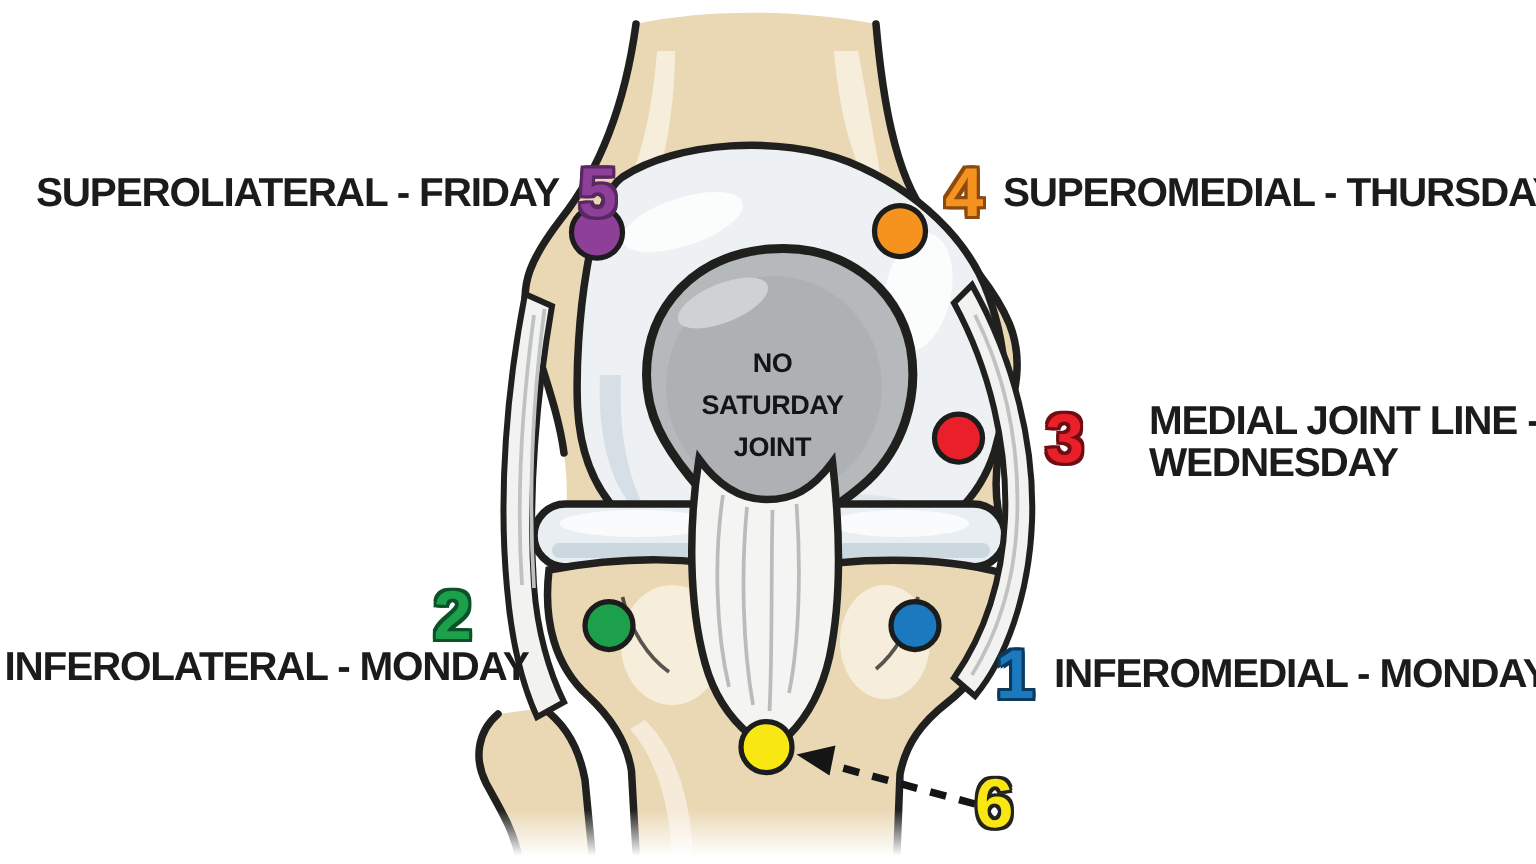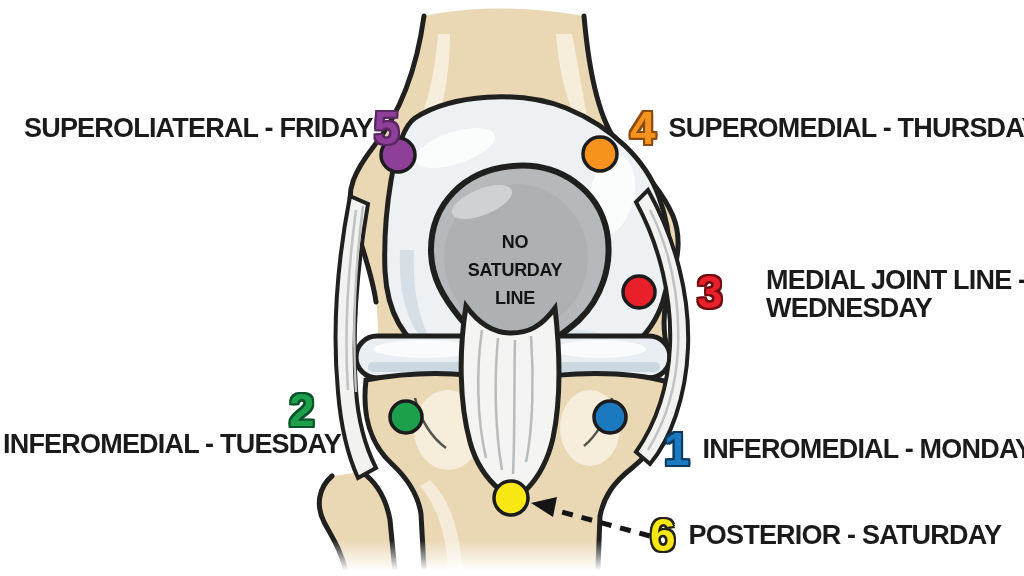--- a/index.html
+++ b/index.html
@@ -124,24 +124,24 @@
       <path d="M650,536 L558,511" fill="none" stroke="#151515" stroke-width="5" stroke-dasharray="11 9"></path>
       <polygon points="531,503 557,497 553,517" fill="#151515"></polygon>
     </g>
 
     <rect x="0" y="540" width="1024" height="36" fill="url(#fadeWhite)"></rect>
   </svg>
 
   <div class="nzone">
     <span>NO</span>
     <span>SATURDAY</span>
-    <span>LINE</span>
+    <span>JOINT</span>
   </div>
 
-  <div class="label" style="left:24px;top:102px;height:52px;gap:1px;">
+  <div class="label" style="left:24px;top:102px;height:52px;gap:13px;">
     <span class="site-text">SUPEROLIATERAL - FRIDAY</span>
     <span class="site-num n-purple">5</span>
   </div>
 
   <div class="label" style="left:630px;top:102px;height:52px;gap:13px;">
     <span class="site-num n-orange">4</span>
     <span class="site-text">SUPEROMEDIAL - THURSDAY</span>
   </div>
 
   <div class="label" style="left:697px;top:268px;height:48px;">
@@ -149,26 +149,25 @@
   </div>
   <div class="label two-line" style="left:766px;top:266px;">
     <span class="site-text">MEDIAL JOINT LINE -</span>
     <span class="site-text">WEDNESDAY</span>
   </div>
 
   <div class="label" style="left:289px;top:386px;height:48px;">
     <span class="site-num n-green">2</span>
   </div>
   <div class="label" style="left:3px;top:428px;height:32px;">
-    <span class="site-text">INFEROMEDIAL - TUESDAY</span>
+    <span class="site-text">INFEROLATERAL - MONDAY</span>
   </div>
 
   <div class="label" style="left:664px;top:424px;height:50px;gap:13px;">
     <span class="site-num n-blue">1</span>
     <span class="site-text">INFEROMEDIAL - MONDAY</span>
   </div>
 
   <div class="label" style="left:650px;top:510px;height:50px;gap:13px;">
     <span class="site-num n-yellow">6</span>
-    <span class="site-text">POSTERIOR - SATURDAY</span>
   </div>
 
 </div>
 
 </body></html>

